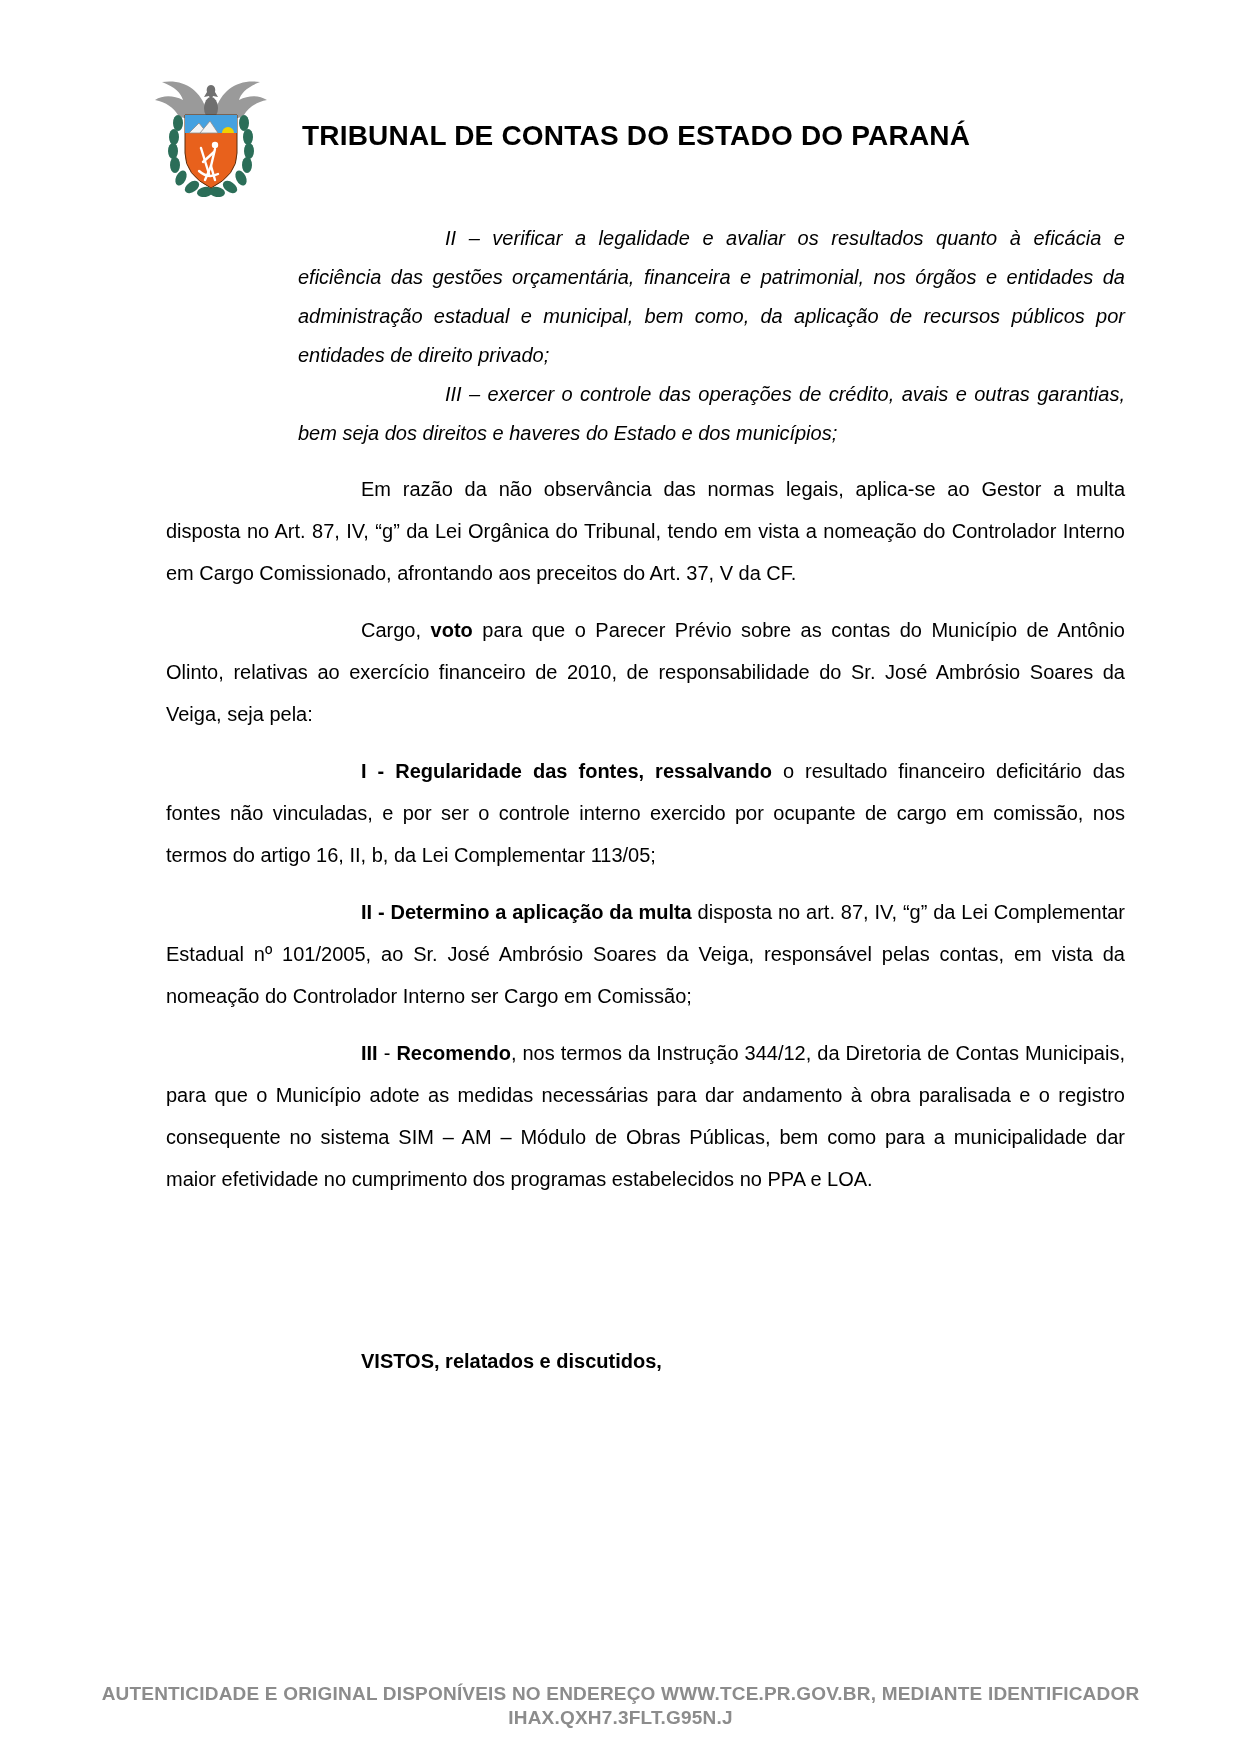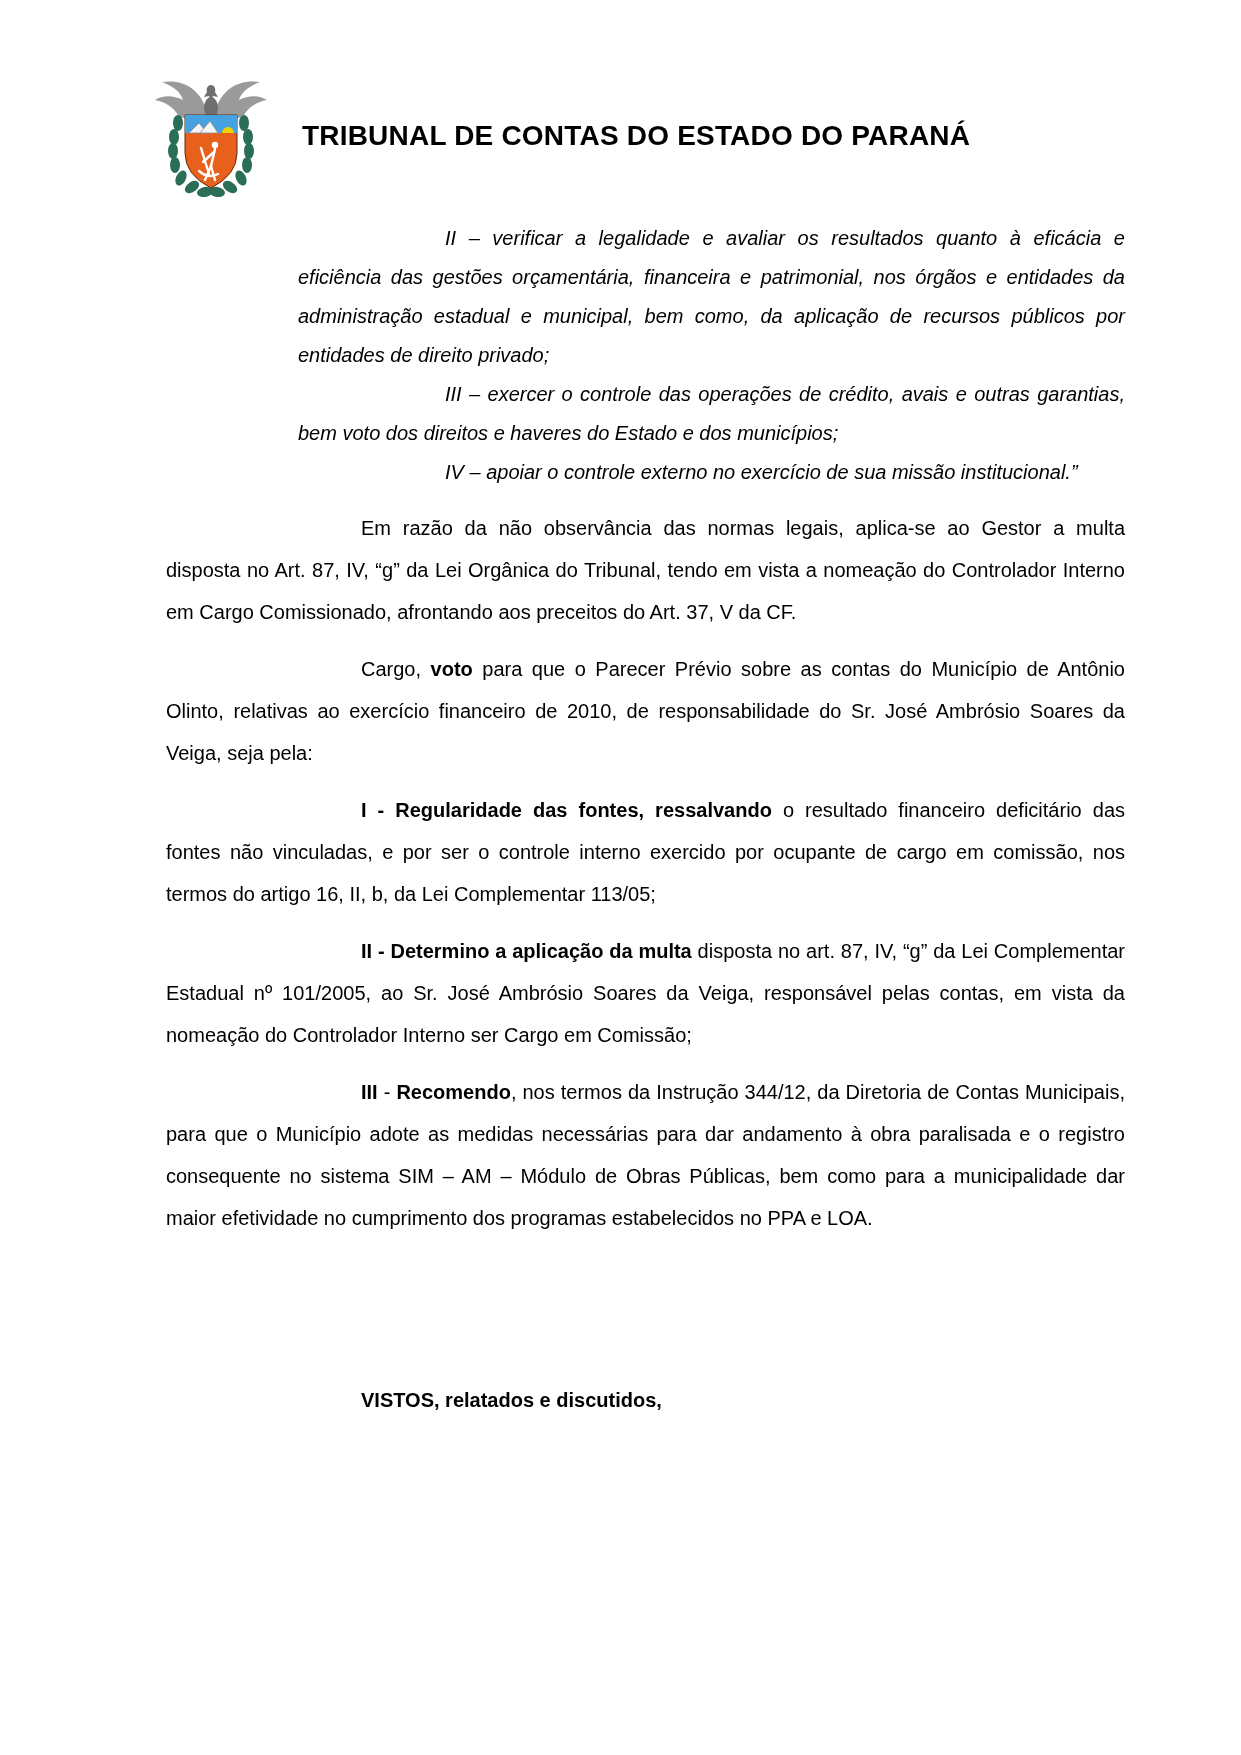--- a/index.html
+++ b/index.html
@@ -99,29 +99,29 @@
           <path d="M59,91 L63,105"></path>
         </g>
       </svg>
     </div>
     <div class="doc-title">TRIBUNAL DE CONTAS DO ESTADO DO PARANÁ</div>
   </div>
 
   <div class="doc-main">
     <div>
         <p class="quote-para">II – verificar a legalidade e avaliar os resultados quanto à eficácia e eficiência das gestões orçamentária, financeira e patrimonial, nos órgãos e entidades da administração estadual e municipal, bem como, da aplicação de recursos públicos por entidades de direito privado;</p>
-        <p class="quote-para">III – exercer o controle das operações de crédito, avais e outras garantias, bem voto dos direitos e haveres do Estado e dos municípios;</p>
-        <p class="quote-para">IV – apoiar o controle externo no exercício de sua missão institucional.”</p>
+        <p class="quote-para">III – exercer o controle das operações de crédito, avais e outras garantias, bem seja dos direitos e haveres do Estado e dos municípios;</p>
       </div>
     <div>
         <p class="body-para"><span>Em razão da não observância das normas legais, aplica-se ao Gestor a multa disposta no Art. 87, IV, “g” da Lei Orgânica do Tribunal, tendo em vista a nomeação do Controlador Interno em Cargo Comissionado, afrontando aos preceitos do Art. 37, V da CF.</span></p>
         <p class="body-para"><span>Cargo, </span><span class="b">voto</span><span> para que o Parecer Prévio sobre as contas do Município de Antônio Olinto, relativas ao exercício financeiro de 2010, de responsabilidade do Sr. José Ambrósio Soares da Veiga, seja pela:</span></p>
         <p class="body-para"><span class="b">I - Regularidade das fontes, ressalvando</span><span> o resultado financeiro deficitário das fontes não vinculadas, e por ser o controle interno exercido por ocupante de cargo em comissão, nos termos do artigo 16, II, b, da Lei Complementar 113/05;</span></p>
         <p class="body-para"><span class="b">II - Determino a aplicação da multa</span><span> disposta no art. 87, IV, “g” da Lei Complementar Estadual nº 101/2005, ao Sr. José Ambrósio Soares da Veiga, responsável pelas contas, em vista da nomeação do Controlador Interno ser Cargo em Comissão;</span></p>
         <p class="body-para"><span class="b">III</span><span> - </span><span class="b">Recomendo</span><span>, nos termos da Instrução 344/12, da Diretoria de Contas Municipais, para que o Município adote as medidas necessárias para dar andamento à obra paralisada e o registro consequente no sistema SIM – AM – Módulo de Obras Públicas, bem como para a municipalidade dar maior efetividade no cumprimento dos programas estabelecidos no PPA e LOA.</span></p>
         <p class="body-para vistos"><span class="b">VISTOS, relatados e discutidos,</span></p>
       </div>
   </div>
 
   <div class="doc-footer">
+    <div>AUTENTICIDADE E ORIGINAL DISPONÍVEIS NO ENDEREÇO WWW.TCE.PR.GOV.BR, MEDIANTE IDENTIFICADOR IHAX.QXH7.3FLT.G95N.J</div>
   </div>
 
 </div>
 
 </body></html>

